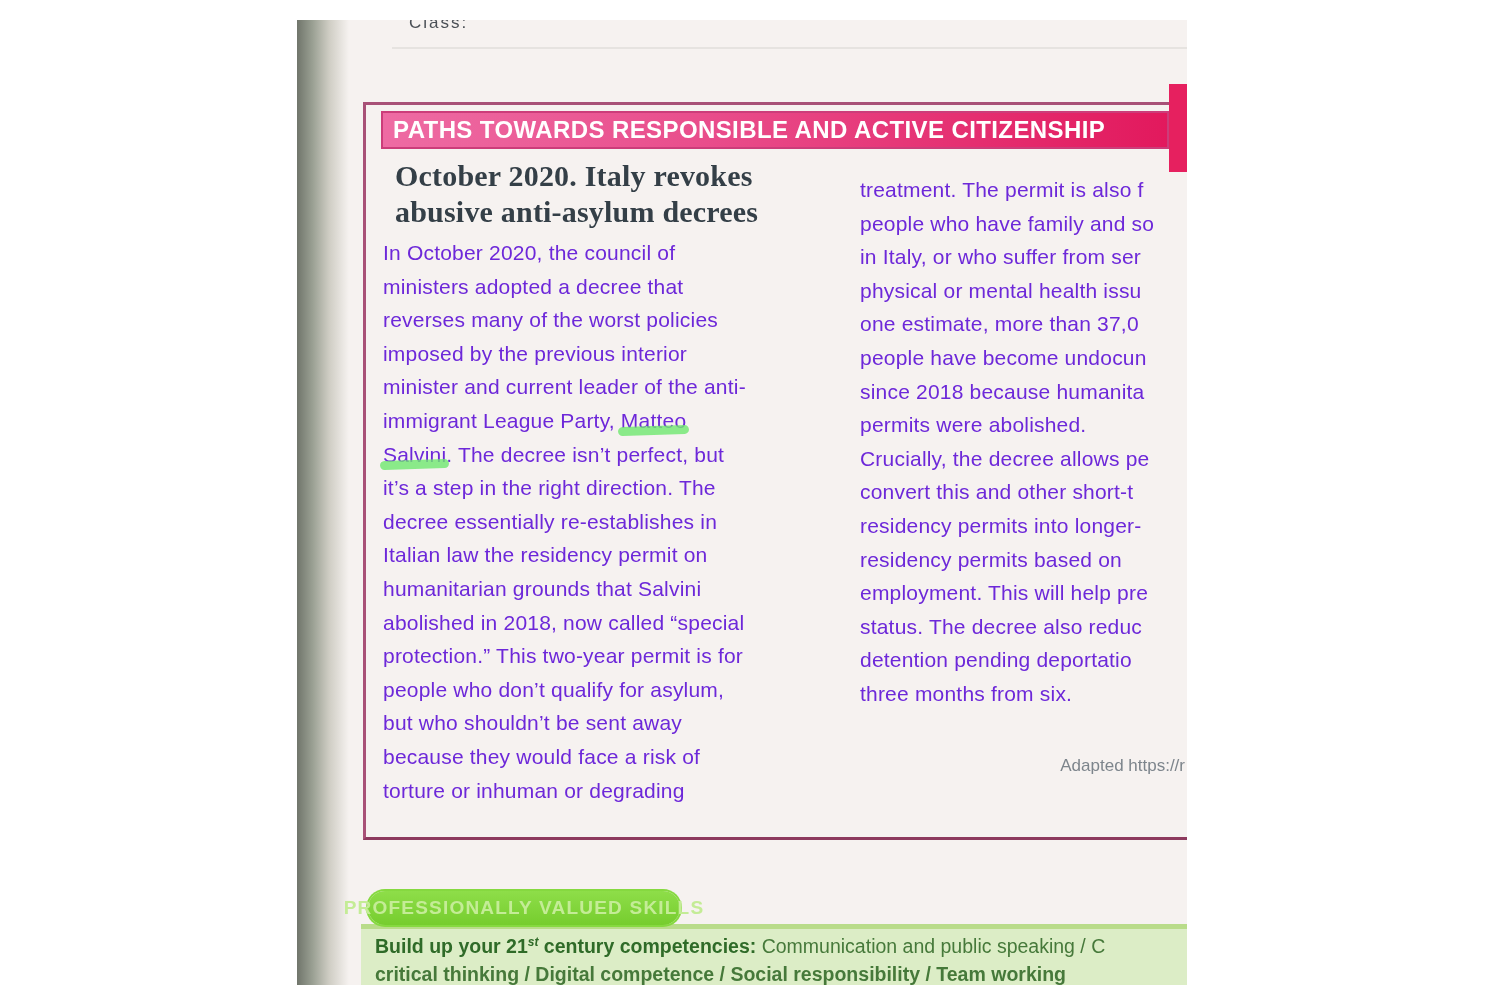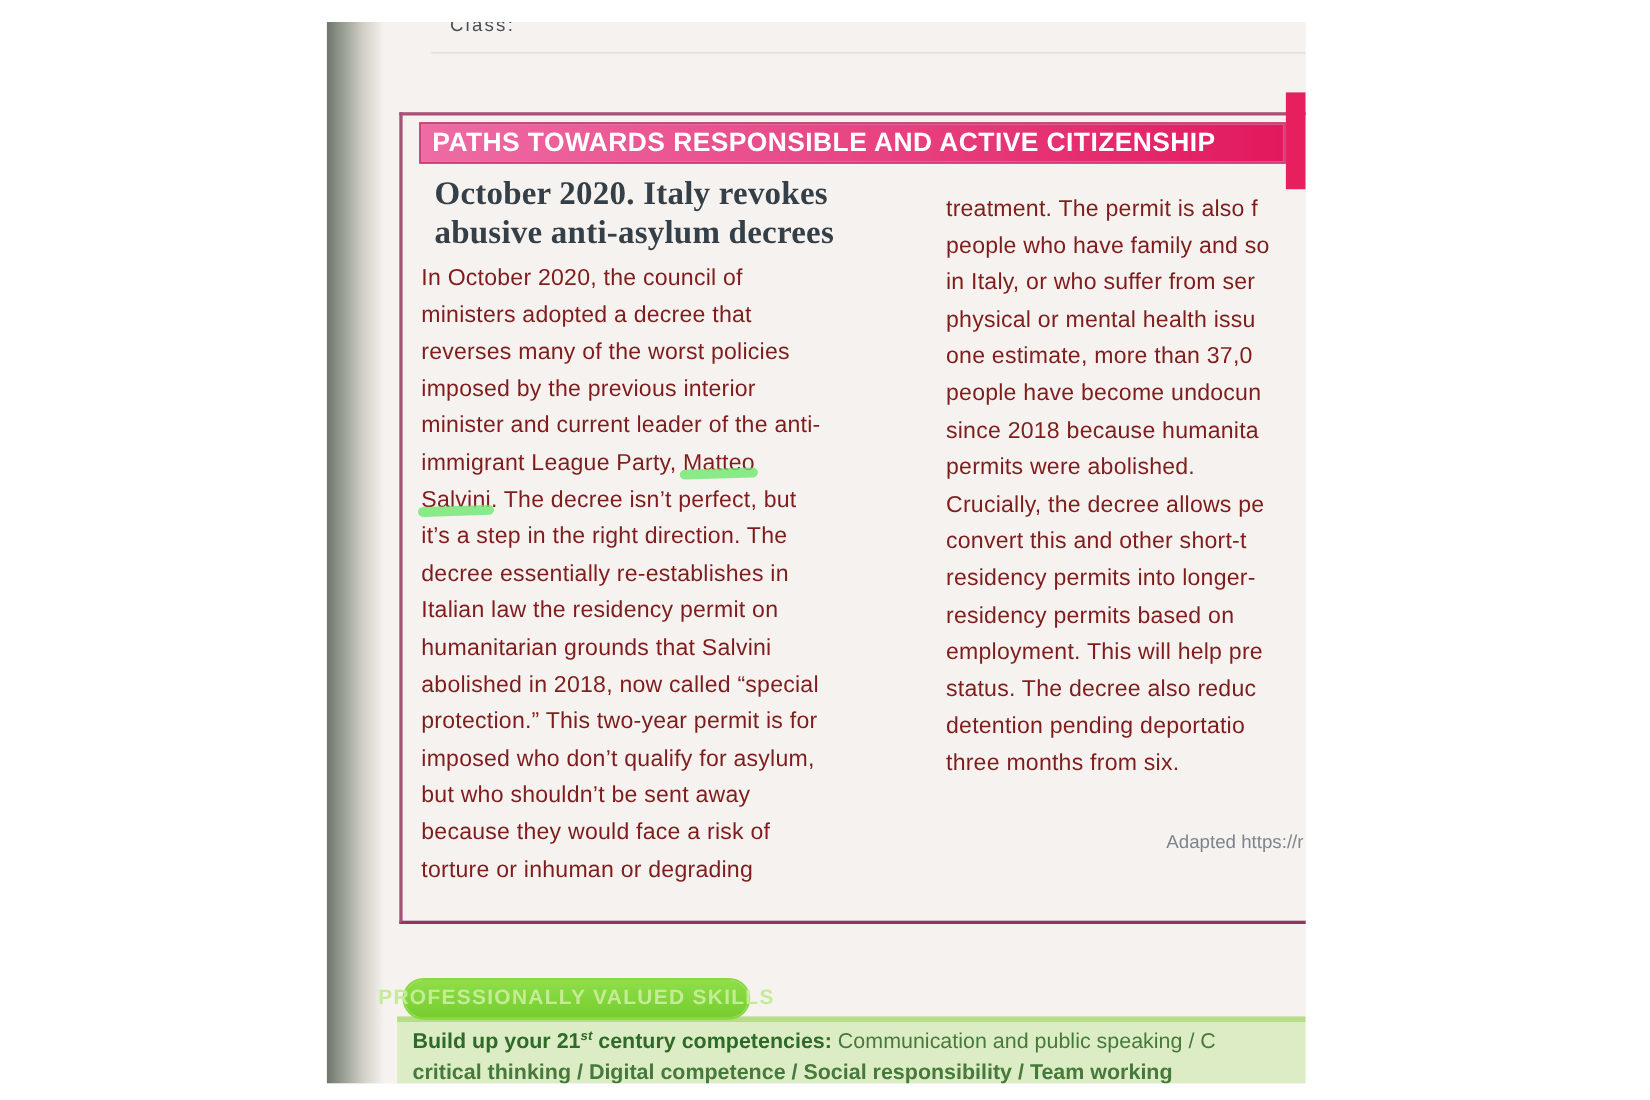--- a/index.html
+++ b/index.html
@@ -23,21 +23,21 @@
     background:linear-gradient(90deg,#ee6ba3 0%,#e94e8c 40%,#e2195d 100%);
     border:2px solid #cc3d7a;display:flex;align-items:center;padding:0 10px;box-sizing:border-box;text-align:center;}
   .banner span{font-weight:800;color:#ffffff;font-size:24px;letter-spacing:.4px;white-space:nowrap;}
 
   .tab{left:872px;top:64px;width:18px;height:88px;background:#e6205f;}
 
   .title{left:98px;top:138px;width:460px;margin:0;
     font-family:"Liberation Serif",serif;font-weight:bold;font-size:30px;line-height:36px;
     color:#343f47;letter-spacing:.2px;}
 
-  .col{font-size:21px;line-height:33.6px;color:#7f1d1d;letter-spacing:.2px;}
+  .col{font-size:21px;line-height:33.6px;color:#6d28d9;letter-spacing:.2px;}
   .col .tl{white-space:nowrap;}
   .left-col{left:86px;top:216px;width:465px;}
   .right-col{left:563px;top:153px;width:327px;overflow:hidden;}
 
   .hl{position:relative;}
   .hl::after{content:'';position:absolute;left:-3px;right:-3px;bottom:-3px;height:9px;
     background:#6fe76f;border-radius:5px;opacity:.8;transform:rotate(-1.8deg);}
 
   .credit{left:563px;top:736px;width:325px;text-align:right;font-size:17px;color:#7d858c;
     white-space:nowrap;overflow:hidden;}
@@ -84,21 +84,21 @@
         <div class="tl"><span>imposed by the previous interior</span></div>
         <div class="tl"><span>minister and current leader of the anti-</span></div>
         <div class="tl"><span>immigrant League Party, </span><span class="hl">Matteo</span></div>
         <div class="tl"><span class="hl">Salvini</span><span>. The decree isn’t perfect, but</span></div>
         <div class="tl"><span>it’s a step in the right direction. The</span></div>
         <div class="tl"><span>decree essentially re-establishes in</span></div>
         <div class="tl"><span>Italian law the residency permit on</span></div>
         <div class="tl"><span>humanitarian grounds that Salvini</span></div>
         <div class="tl"><span>abolished in 2018, now called “special</span></div>
         <div class="tl"><span>protection.” This two-year permit is for</span></div>
-        <div class="tl"><span>imposed who don’t qualify for asylum,</span></div>
+        <div class="tl"><span>people who don’t qualify for asylum,</span></div>
         <div class="tl"><span>but who shouldn’t be sent away</span></div>
         <div class="tl"><span>because they would face a risk of</span></div>
         <div class="tl"><span>torture or inhuman or degrading</span></div>
       </div>
 
     <div class="col right-col">
         <div class="tl"><span>treatment. The permit is also f</span></div>
         <div class="tl"><span>people who have family and so</span></div>
         <div class="tl"><span>in Italy, or who suffer from ser</span></div>
         <div class="tl"><span>physical or mental health issu</span></div>

